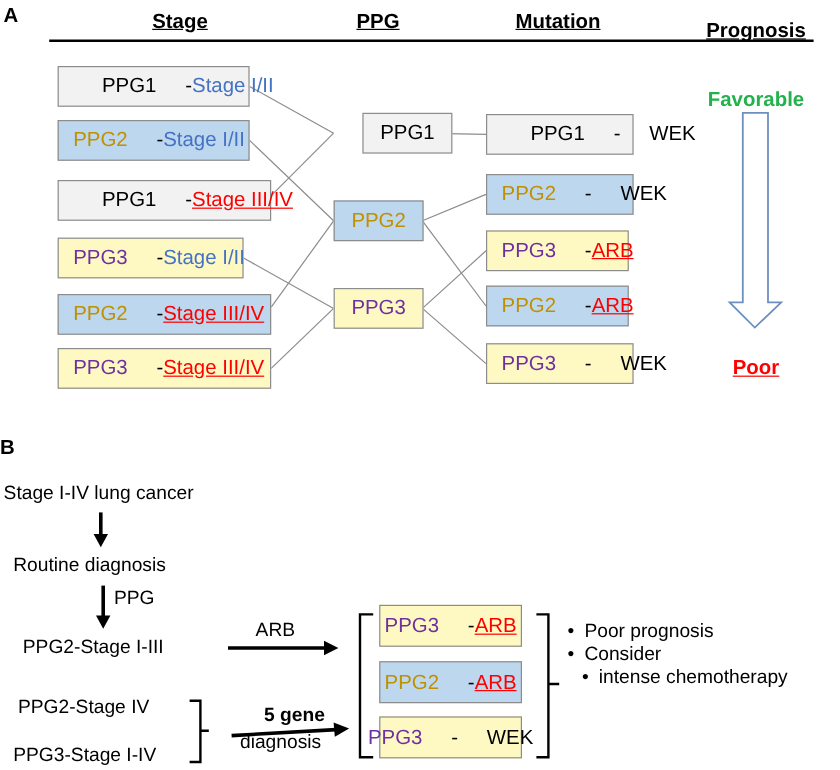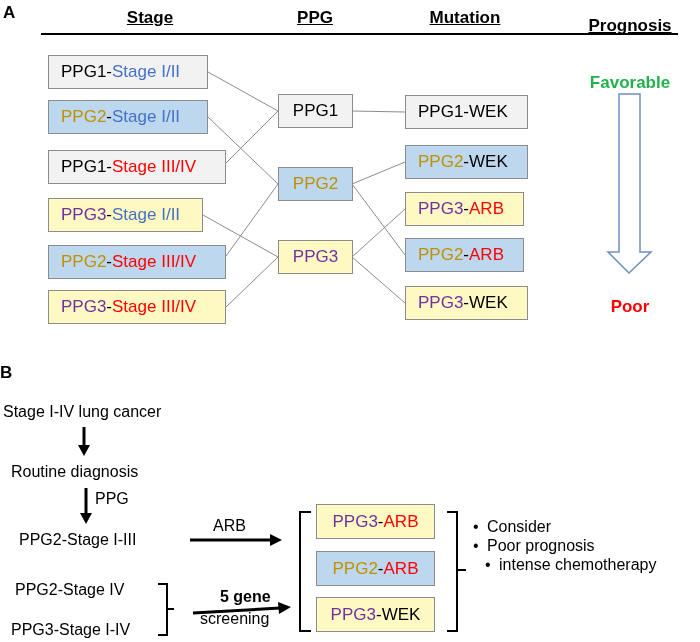--- a/index.html
+++ b/index.html
@@ -8,23 +8,23 @@
   .abs { position: absolute; }
   .panel-label { font-weight: bold; font-size: 17px; }
   .col-head { font-weight: bold; font-size: 17px; text-align: center; text-decoration: underline; }
   .box { position: absolute; box-sizing: border-box; border: 1.5px solid #8c8c8c;
          font-size: 17px; display: flex; align-items: center; padding-left: 12px;
          white-space: nowrap; }
   .box.center { justify-content: center; padding-left: 0; }
   .bg-gray { background: #f2f2f2; }
   .bg-blue { background: #bdd7ee; }
   .bg-green { background: #fef9c3; }
-  .c-black { color: #000000; }
+  .c-black { color: #000000; margin-left: 24px; }
   .c-blue { color: #4472c4; }
-  .c-red { color: #ff0000; }
+  .c-red { color: #ff0000; text-decoration: underline; }
   .c-gold { color: #bf9000; }
   .c-purple { color: #7030a0; }
   .c-green { color: #22b14c; }
   .prog { font-weight: bold; font-size: 17px; margin-top: 13px; }
   .txt { font-size: 16px; white-space: nowrap; }
   svg.overlay { position: absolute; left: 0; top: 0; }
   ul.bullets { list-style: none; margin: 0; padding: 0; font-size: 16px; }
   ul.bullets li { white-space: nowrap; line-height: 19px; }
   ul.bullets li::before { content: "\2022"; display: inline-block; width: 14px; }
   ul.bullets li.sub { padding-left: 12px; }
@@ -149,35 +149,35 @@
 <div class="abs panel-label" style="left:0px; top:363px;">B</div>
 
 <div class="abs txt" style="left:3px; top:403px;">Stage I-IV lung cancer</div>
 <div class="abs txt" style="left:11px; top:463px;">Routine diagnosis</div>
 <div class="abs txt" style="left:95px; top:490px;">PPG</div>
 <div class="abs txt" style="left:19px; top:531px;">PPG2-Stage I-III</div>
 <div class="abs txt" style="left:213px; top:517px;">ARB</div>
 <div class="abs txt" style="left:15px; top:581px;">PPG2-Stage IV</div>
 <div class="abs txt" style="left:11px; top:621px;">PPG3-Stage I-IV</div>
 <div class="abs txt" style="left:220px; top:588px;font-weight:bold;">5 gene</div>
-<div class="abs txt" style="left:200px; top:610px;">screening</div>
+<div class="abs txt" style="left:200px; top:610px;">diagnosis</div>
 
 <div class="box center bg-green" style="left:316px; top:504px; width:119px; height:35px;">
   <span class="c-purple">PPG3</span>
     <span class="c-black">-</span>
     <span class="c-red">ARB</span>
 </div>
 <div class="box center bg-blue" style="left:316px; top:551px; width:119px; height:35px;">
   <span class="c-gold">PPG2</span>
     <span class="c-black">-</span>
     <span class="c-red">ARB</span>
 </div>
 <div class="box center bg-green" style="left:316px; top:597px; width:119px; height:35px;">
   <span class="c-purple">PPG3</span>
     <span class="c-black">-</span>
     <span class="c-black">WEK</span>
 </div>
 
 <ul class="abs bullets" style="left:473px; top:517px;">
+  <li>Poor prognosis</li>
   <li>Consider</li>
-  <li>Poor prognosis</li>
   <li class="sub">intense chemotherapy</li>
 </ul>
 
 </body></html>

